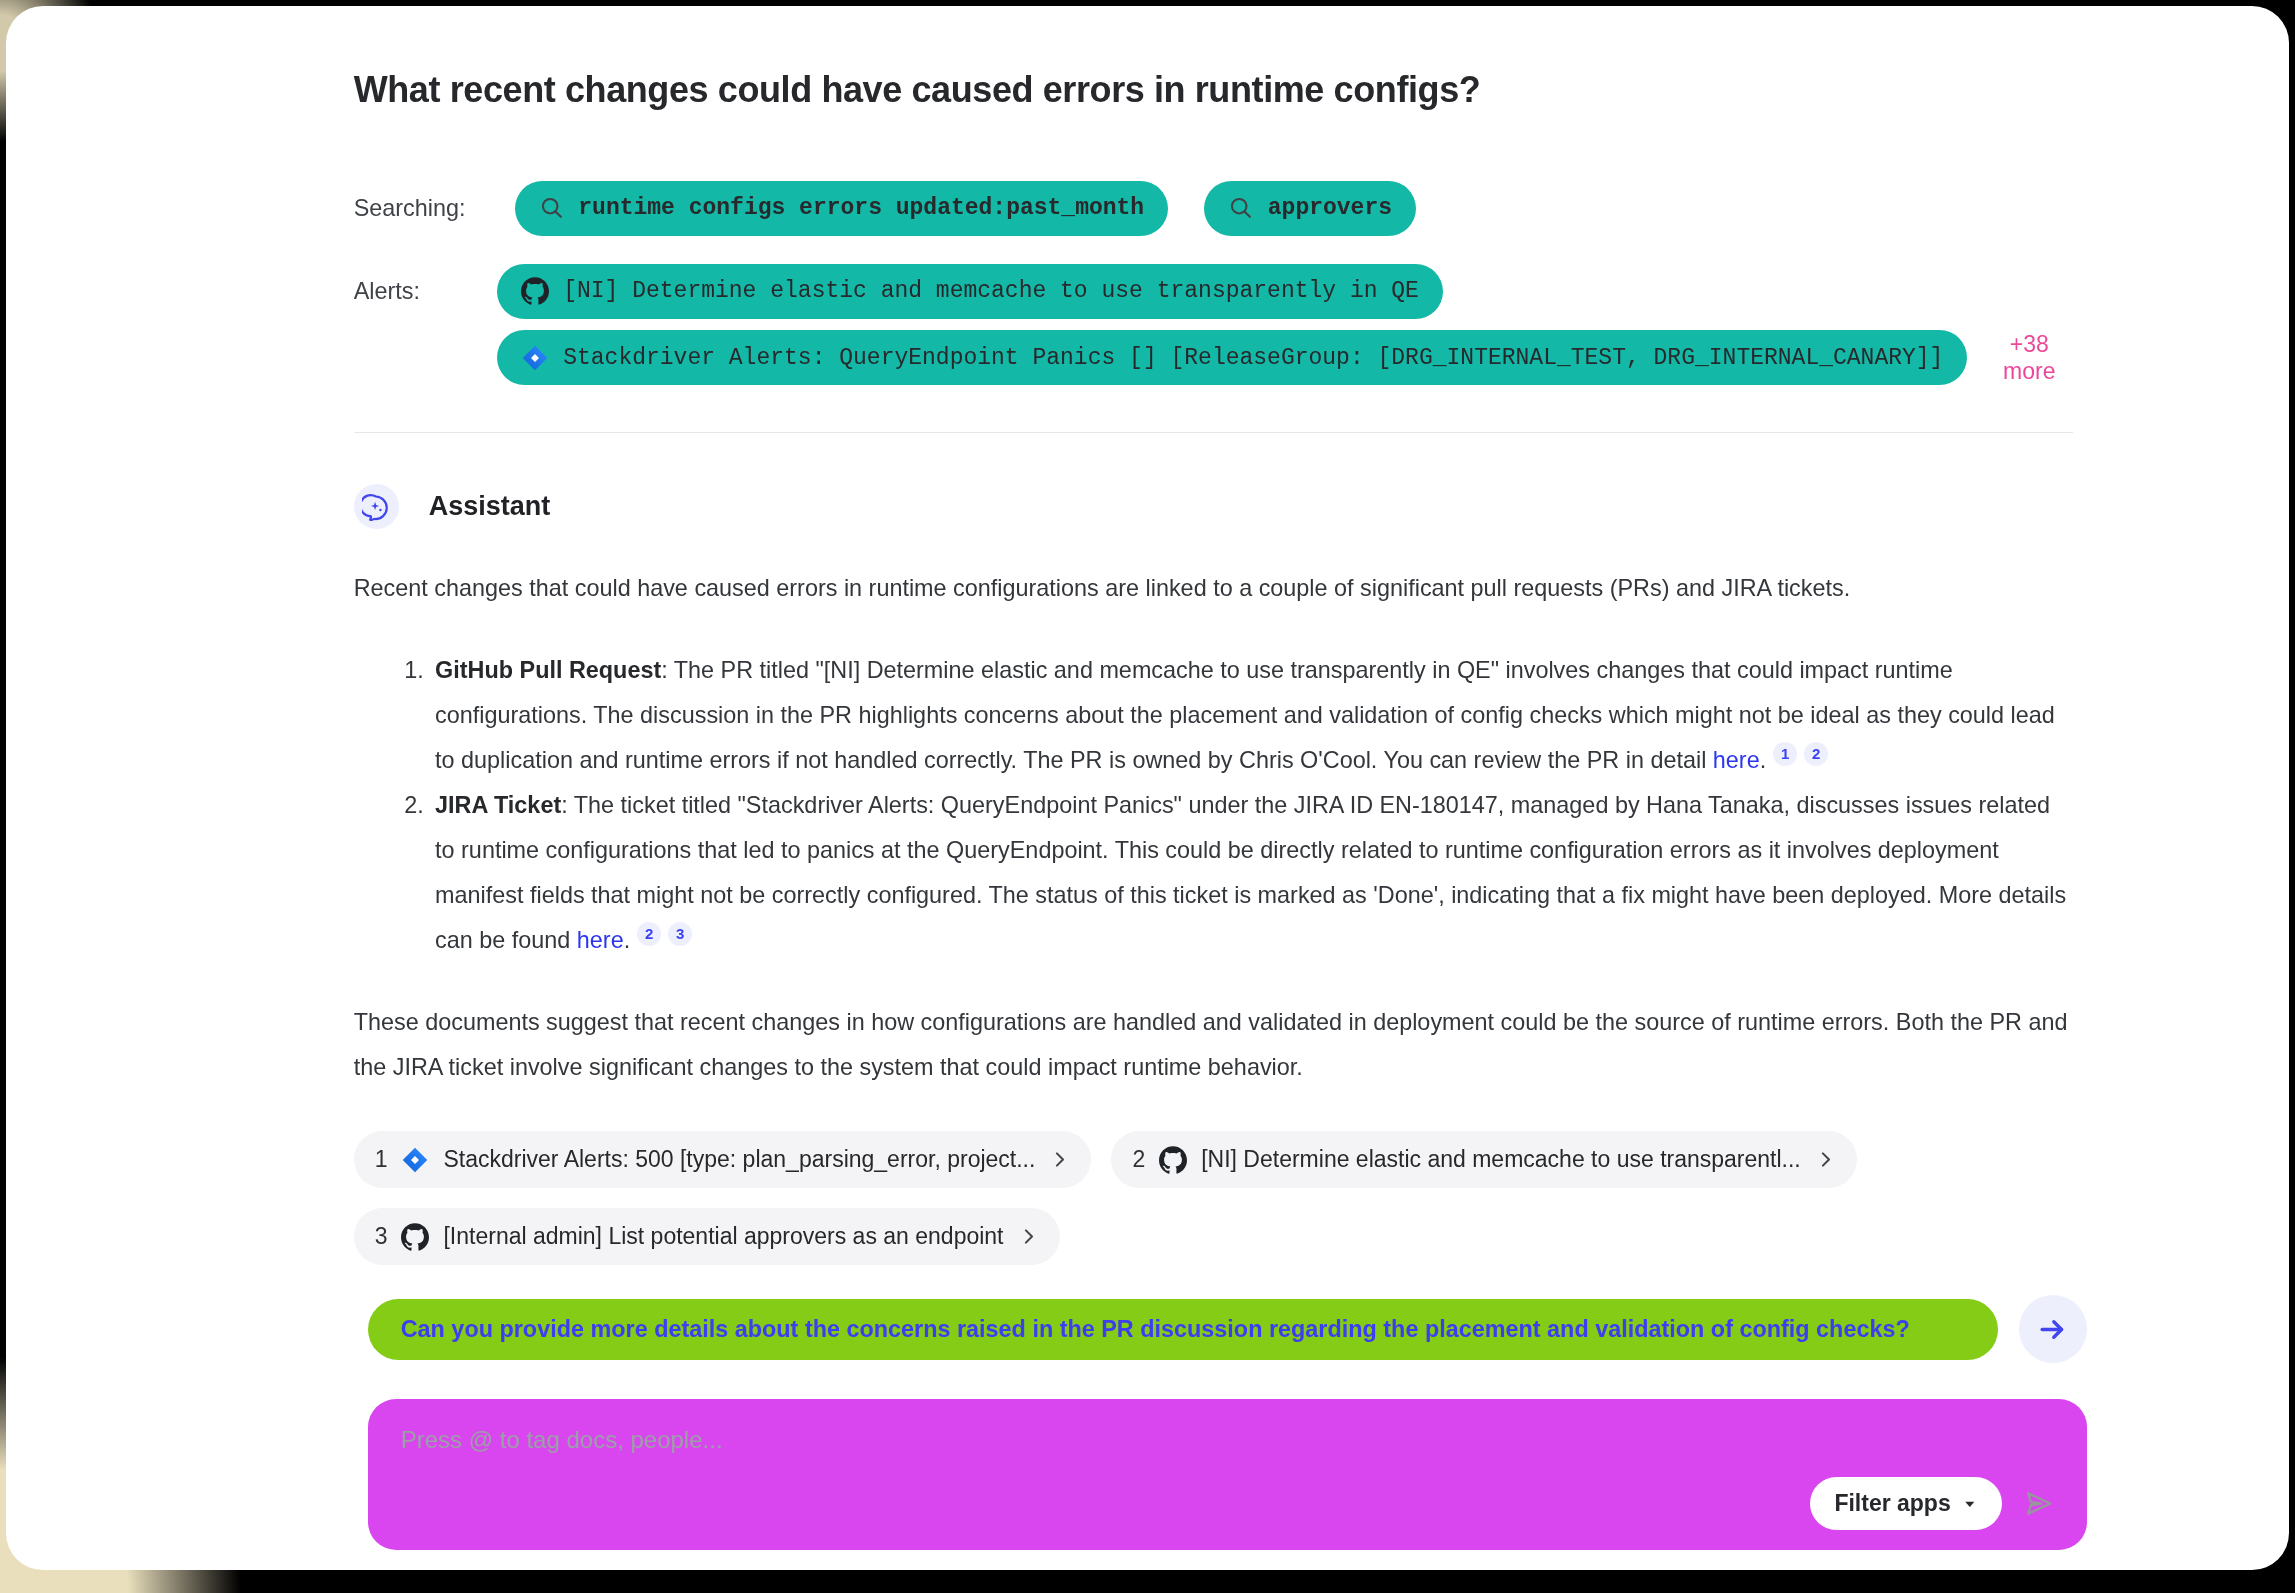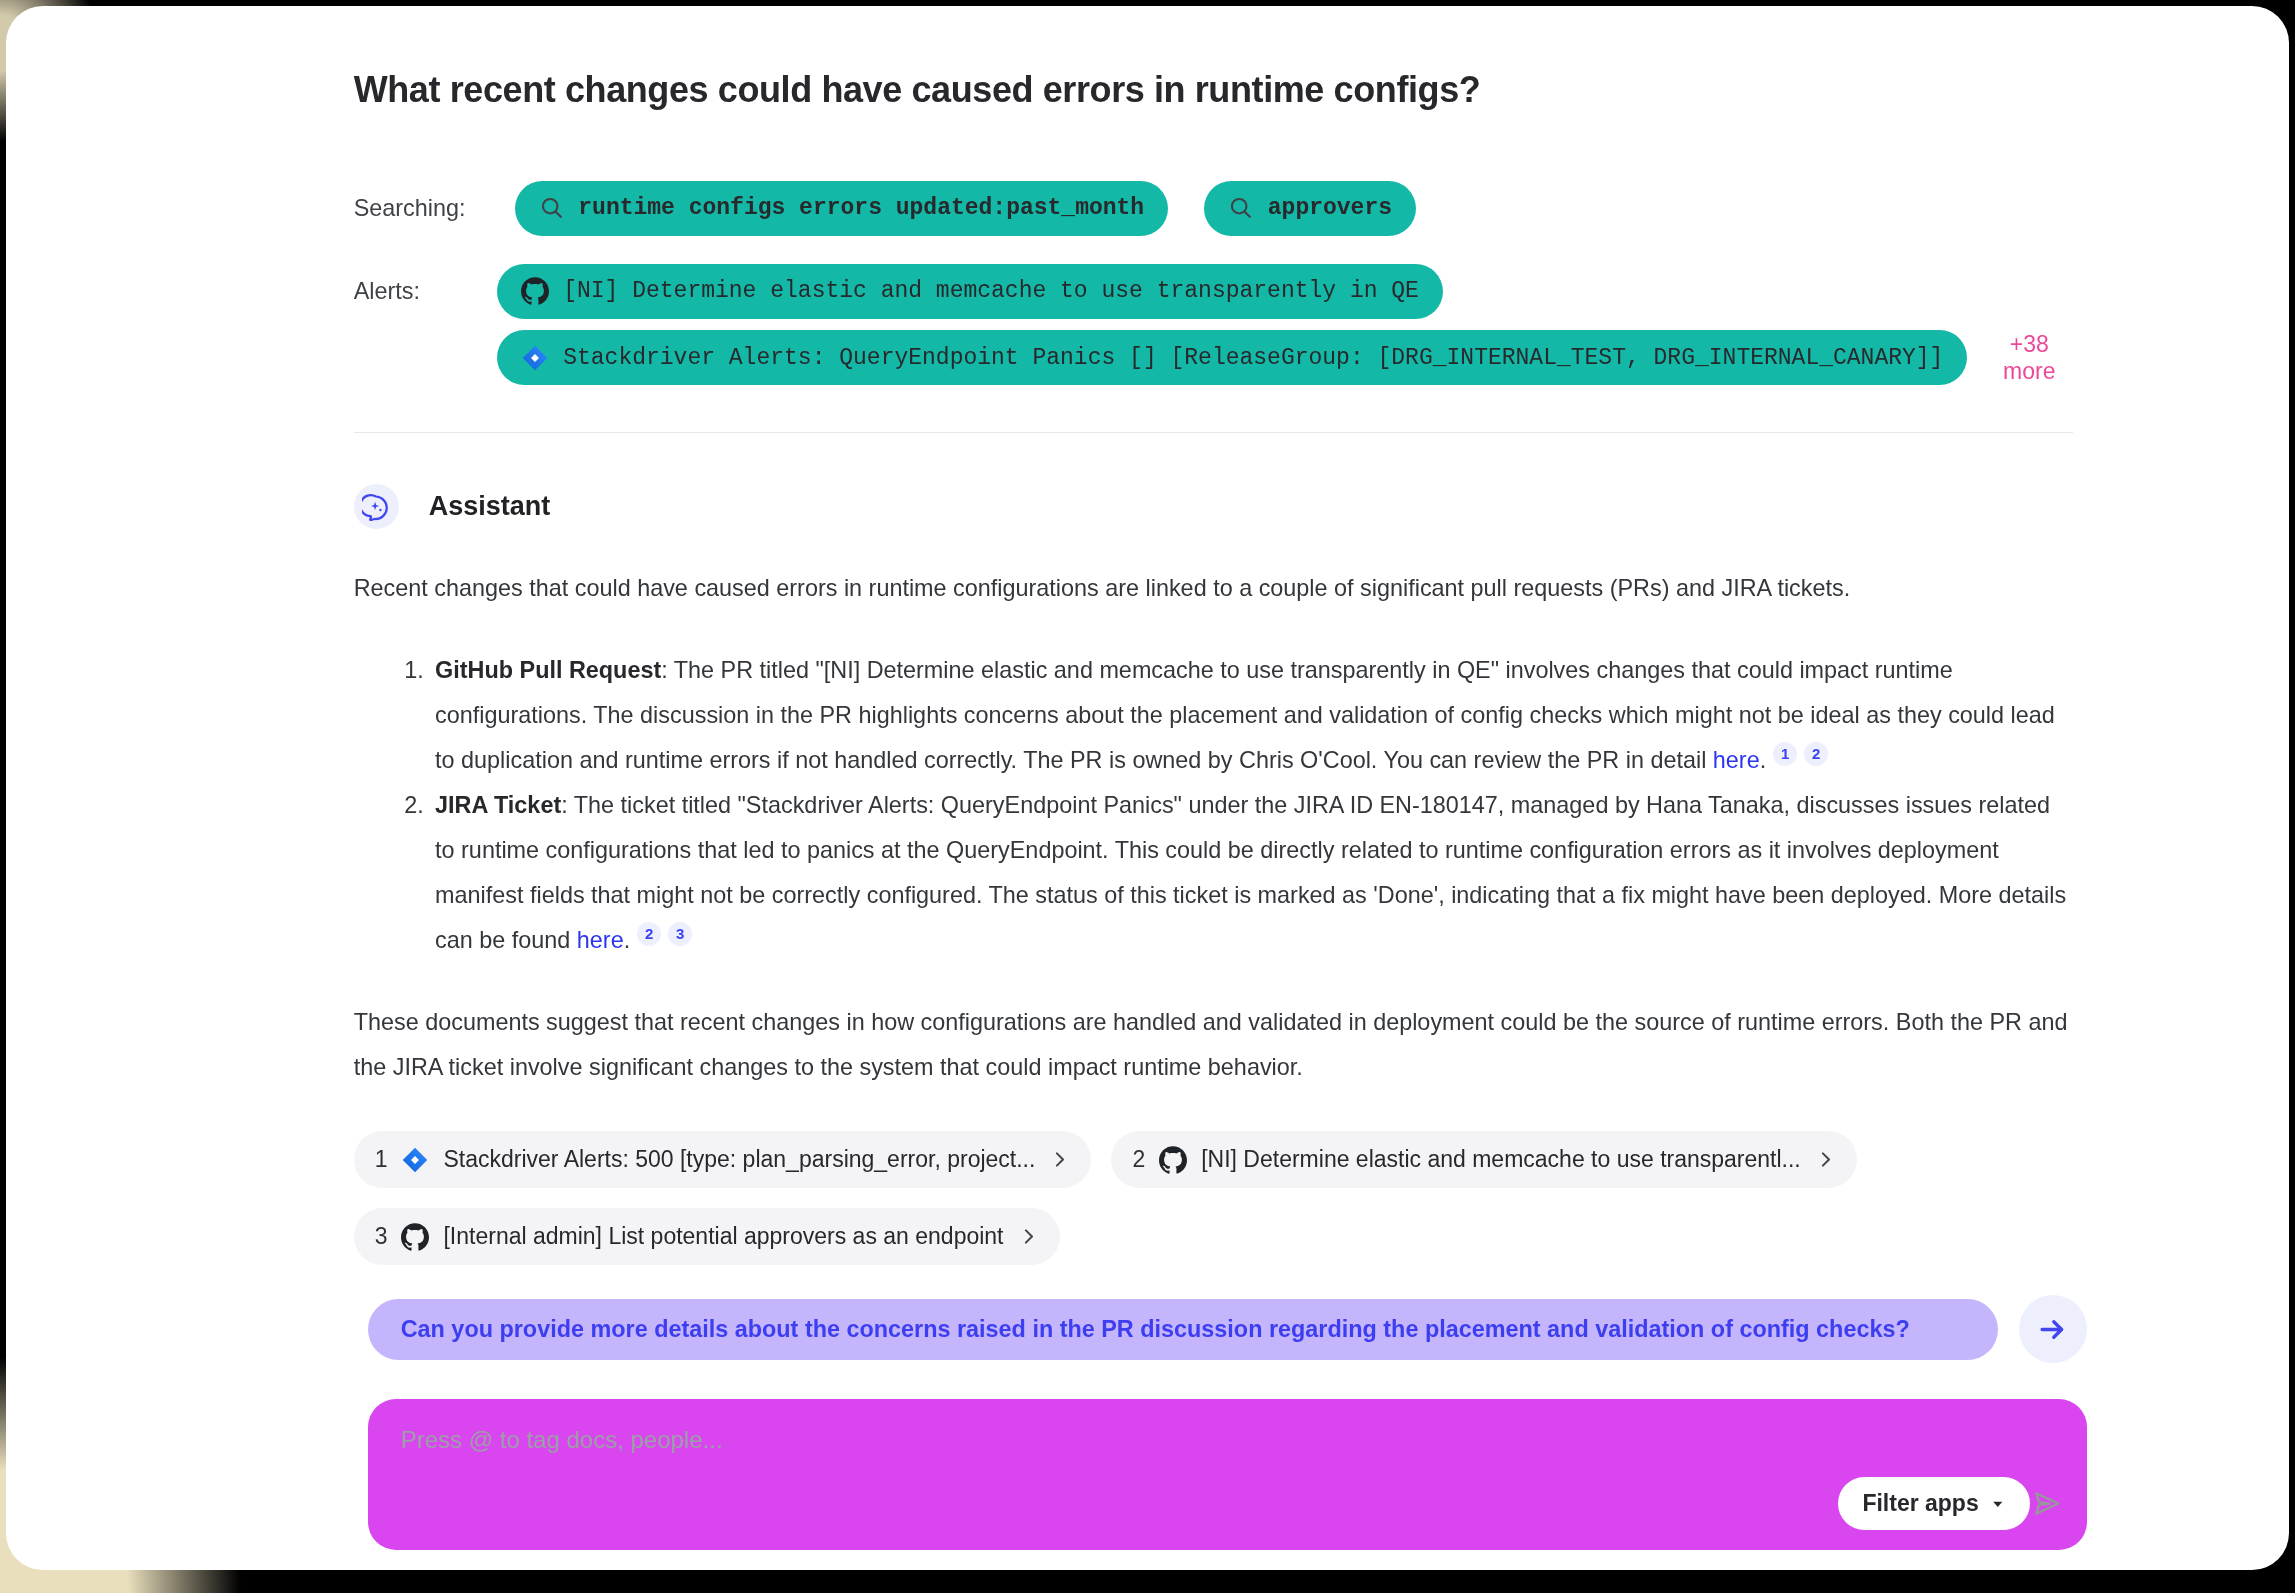--- a/index.html
+++ b/index.html
@@ -72,40 +72,40 @@
     display:inline-flex; align-items:center; gap:14px;
     background:#f4f4f6; border-radius:710px; height:57px; padding:0 21px;
     border:none; cursor:pointer; font-family:inherit; white-space:nowrap;
   }
   .cite-num{ font-size:23px; color:#2f3134; }
   .cite-title{ font-size:23px; font-weight:500; color:#26282b; }
 
   .followup-row{ display:flex; align-items:center; gap:21px; margin-top:30px; padding-left:14px; width:1733px; }
   .followup-pill{
     flex:1; display:flex; align-items:center;
-    background:#c4b5fd; border-radius:710px; height:61px; padding:0 33px;
+    background:#84cc16; border-radius:710px; height:61px; padding:0 33px;
     border:none; cursor:pointer; font-family:inherit; text-align:left;
   }
   .followup-text{ font-size:23.4px; font-weight:700; color:#3d3ef0; white-space:nowrap; }
   .followup-send{
     width:68px; height:68px; border-radius:50%; background:#edeffd; flex:none;
     display:flex; align-items:center; justify-content:center; border:none; cursor:pointer;
   }
 
   .composer{
     position:relative; margin-top:36px; margin-left:14px; width:1719px; height:151px;
     background:#d946ef; border-radius:28px;
   }
   .composer textarea{
     position:absolute; inset:0; background:transparent; border:none; resize:none; outline:none;
     padding:27px 33px; font-size:24px; color:#3a3d41; font-family:inherit;
   }
   .composer textarea::placeholder{ color:#9ba0a6; }
   .composer-controls{
-    position:absolute; right:24px; bottom:20px; display:flex; align-items:center; 
+    position:absolute; right:32px; bottom:20px; display:flex; align-items:center; gap:20px;
   }
   .filter-btn{
     display:flex; align-items:center; gap:11.4px;
     background:#fff; border-radius:710px; height:53px; padding:0 24px;
     border:none; cursor:pointer; font-family:inherit;
     font-size:23px; font-weight:600; color:#26282b;
   }
   .send-btn{ background:none; border:none; cursor:pointer; display:flex; align-items:center; }
 </style>
 </head>

